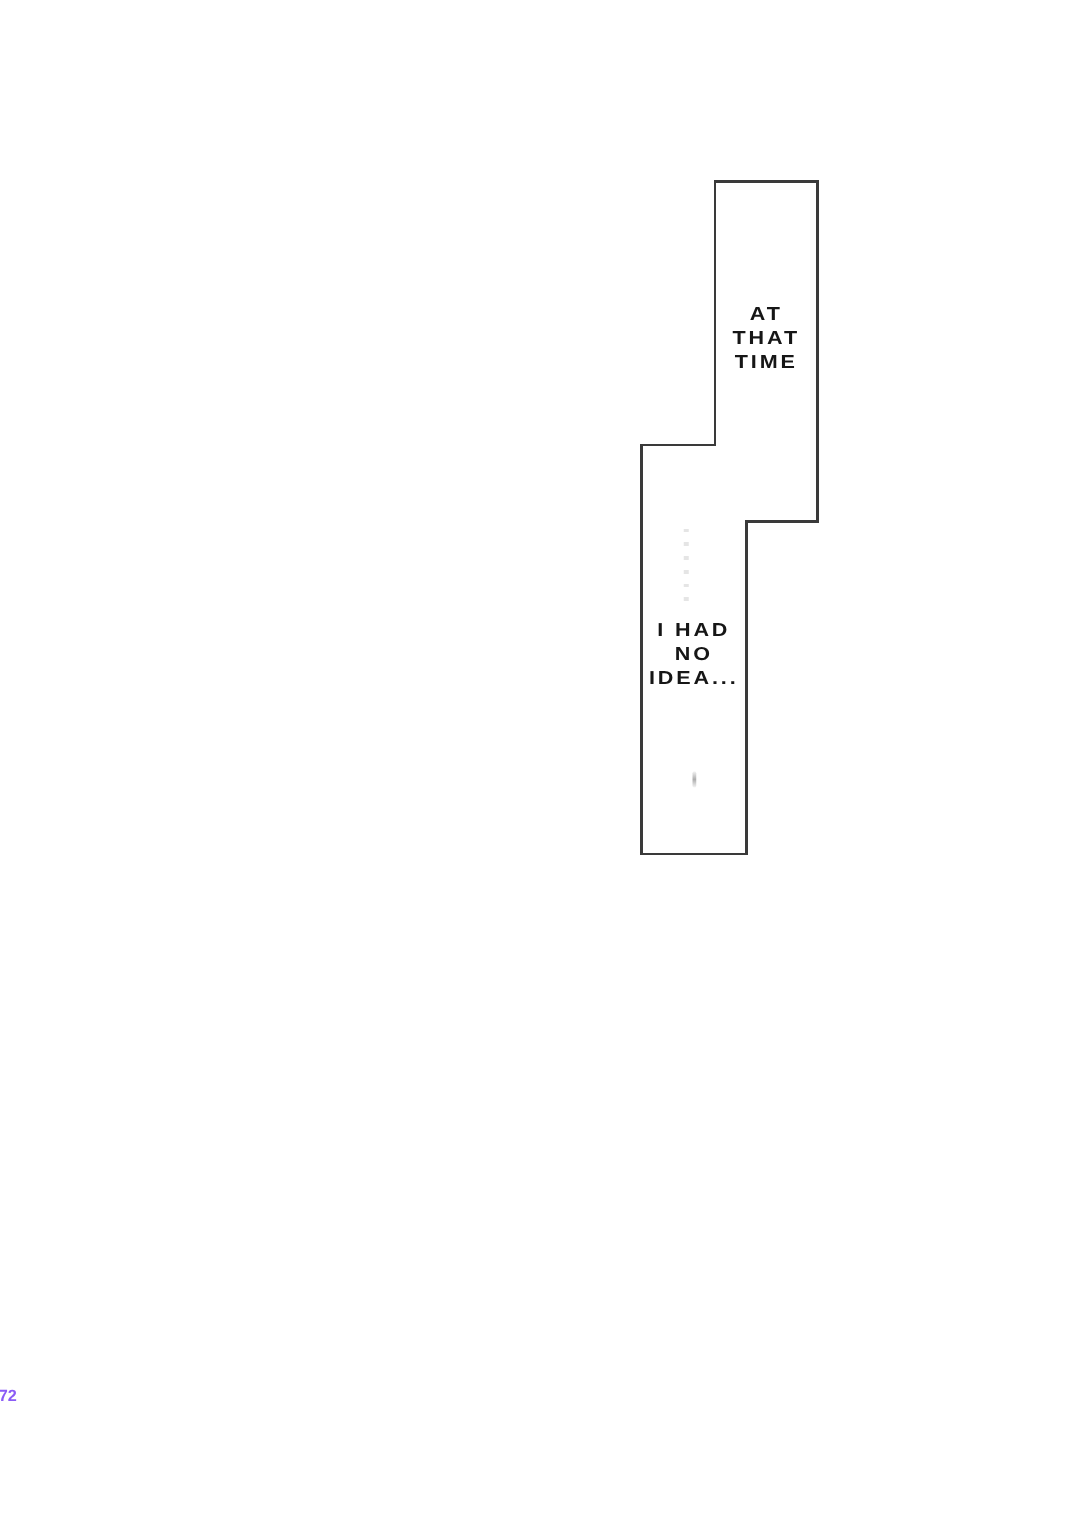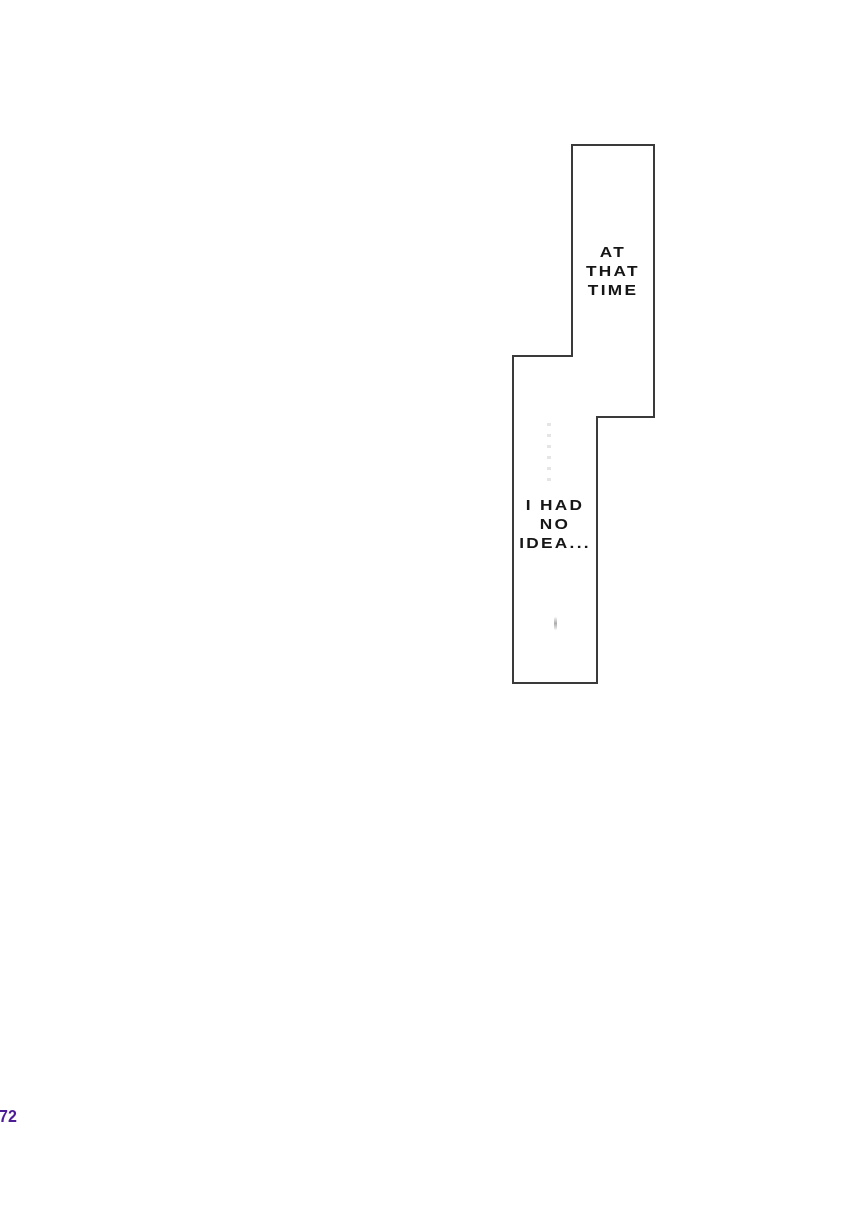--- a/index.html
+++ b/index.html
@@ -74,23 +74,23 @@
       rgba(0,0,0,0.32) 50%,
       rgba(0,0,0,0.04)
     );
     border-radius: 2px;
   }
   .page-number {
     position: absolute;
     left: -1px;
     top: 1110px;
     font-weight: 700;
-    font-size: 16px;
+    font-size: 13px;
     line-height: 14px;
-    color: #4c1d95;
+    color: #8b5cf6;
   }
 </style>
 </head>
 <body>
 
 <div class="page">
 
   <svg class="panel-svg" width="860" height="1214" viewBox="0 0 860 1214" xmlns="http://www.w3.org/2000/svg">
     <polygon points="572,145 654,145 654,417 597,417 597,683 513,683 513,356 572,356" fill="#ffffff" stroke="#3a3a3a" stroke-width="2" shape-rendering="crispEdges"></polygon>
   </svg>

